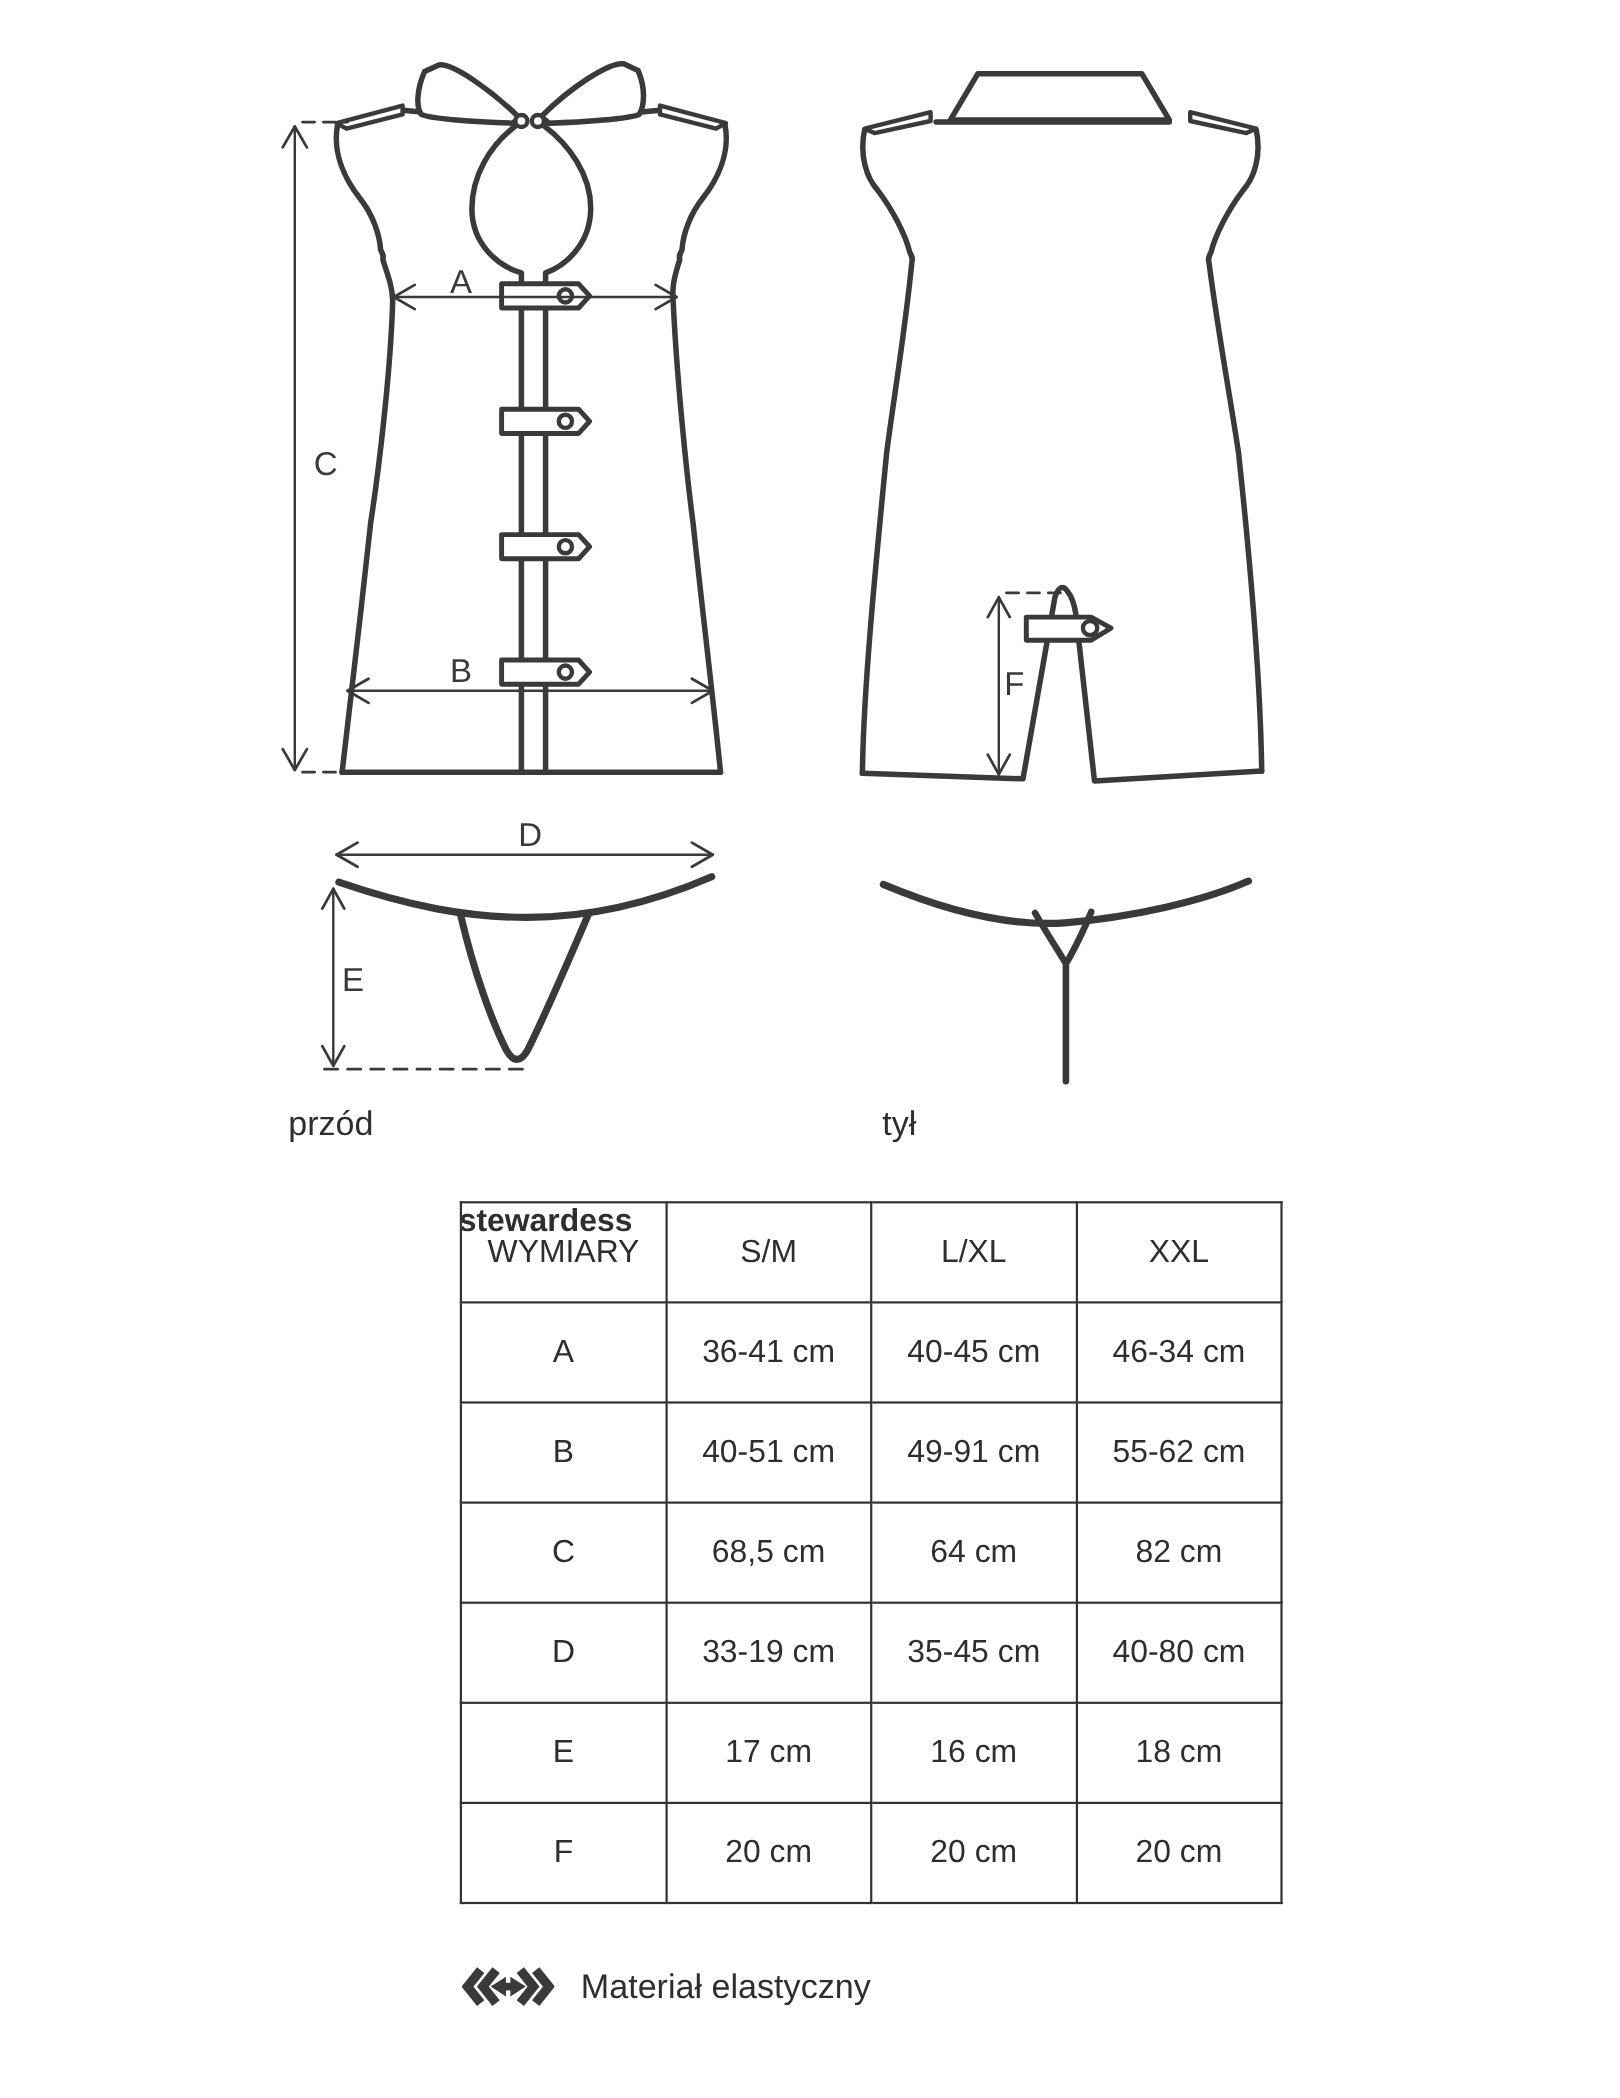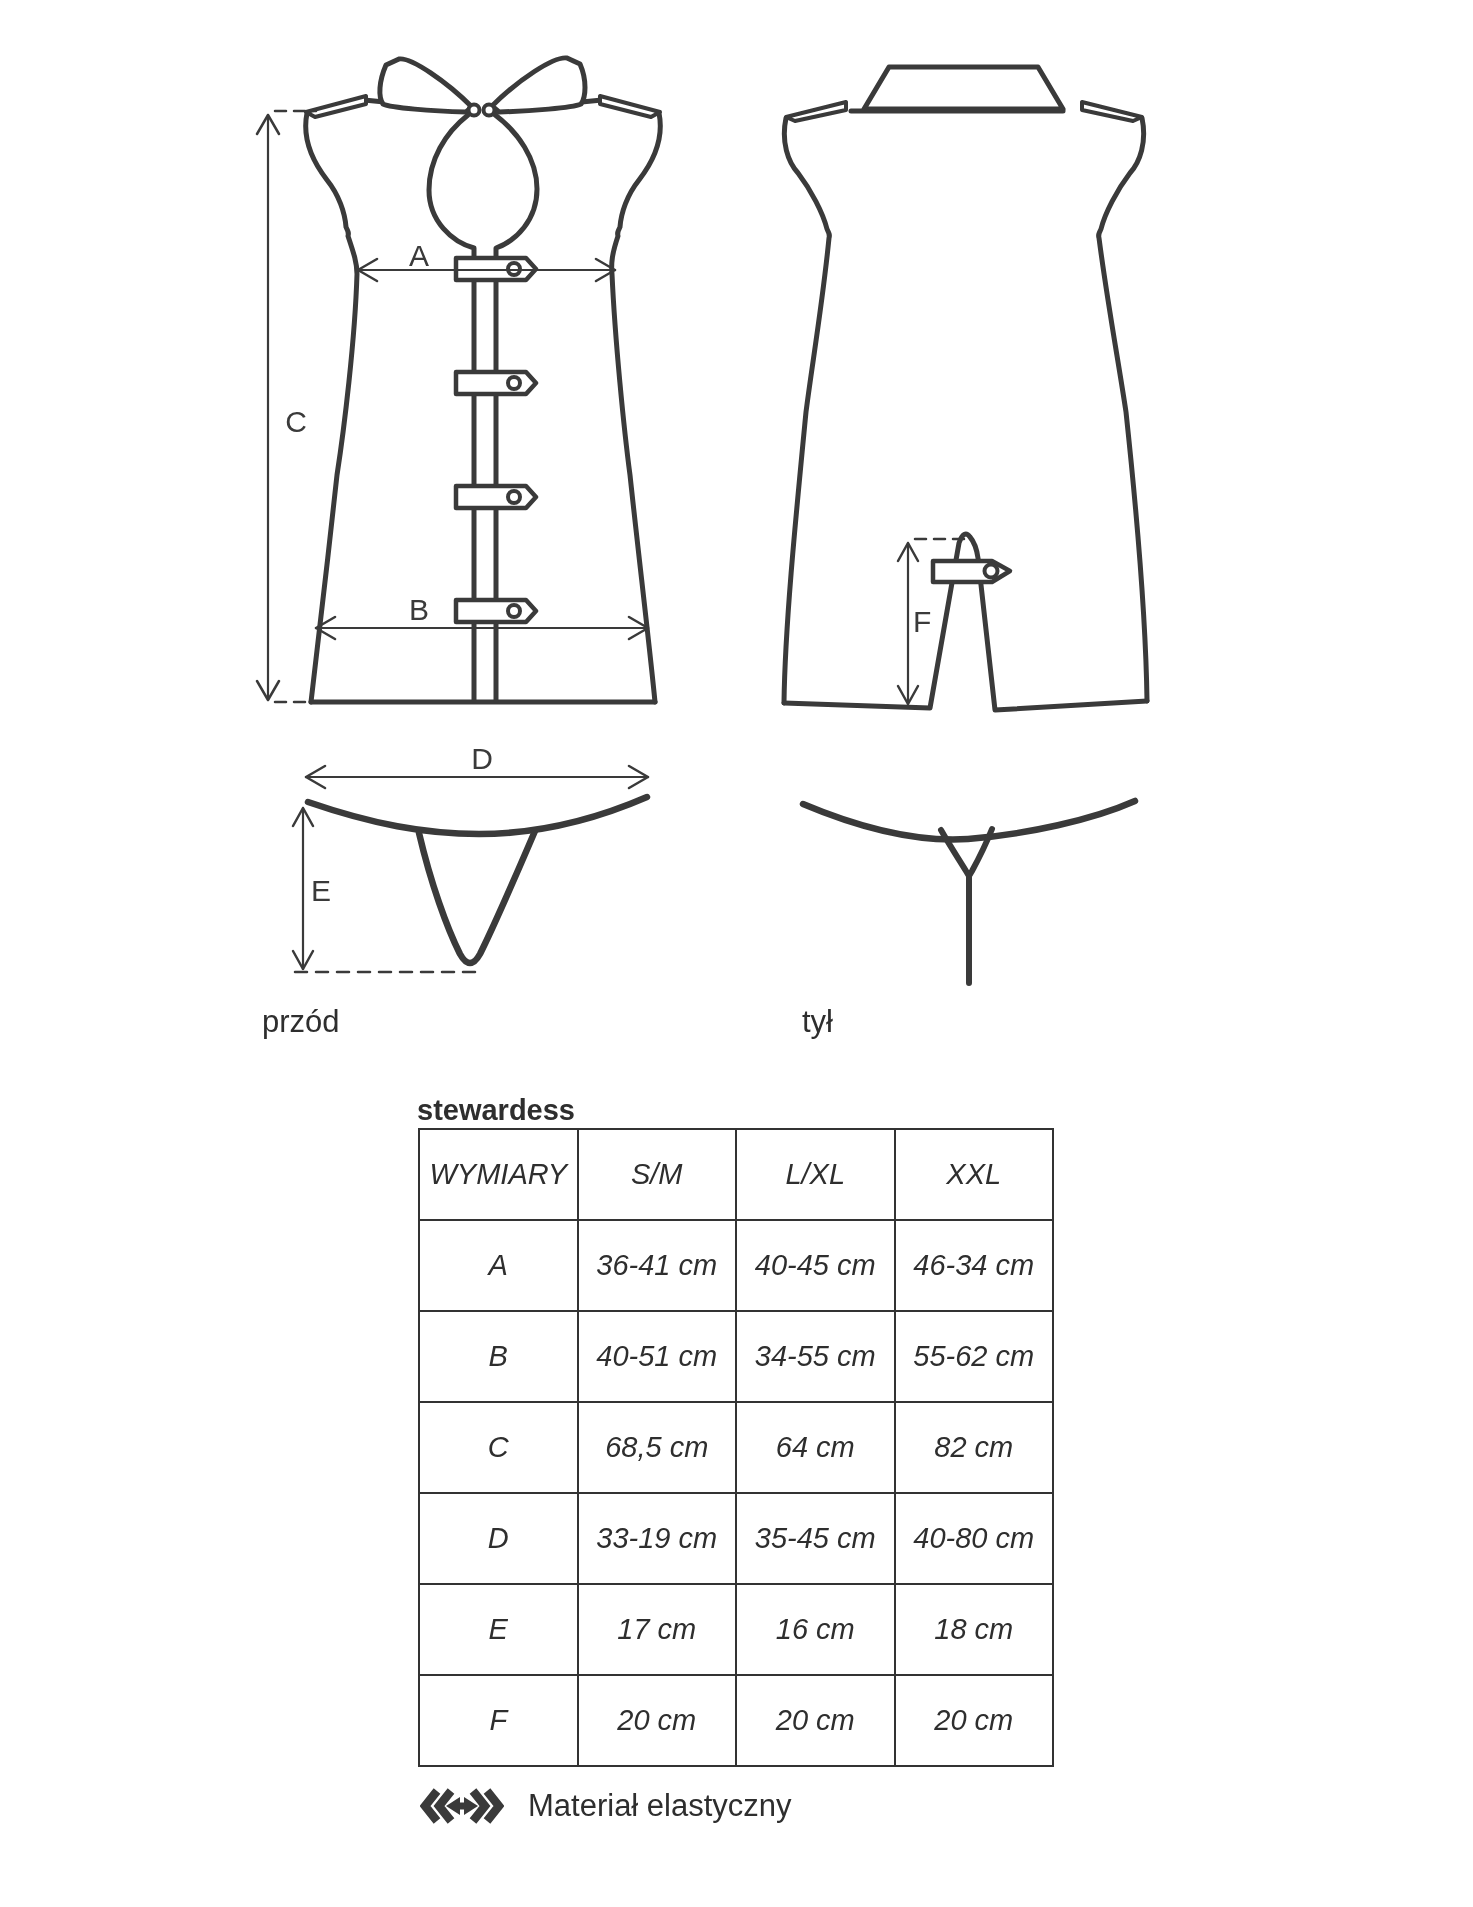--- a/index.html
+++ b/index.html
@@ -2,22 +2,22 @@
 <html><head>
 <meta charset="utf-8">
 <style>
   html,body{margin:0;padding:0;background:#ffffff;}
   #page{position:relative;width:1473px;height:1907px;background:#ffffff;
         font-family:"Liberation Sans",sans-serif;color:#333;overflow:hidden;}
   #drawing{position:absolute;left:0;top:0;}
   .dim-text{font-family:"Liberation Sans",sans-serif;font-size:30px;fill:#3a3a3a;}
   .view-label{font-family:"Liberation Sans",sans-serif;font-size:31px;fill:#2e2e2e;}
   #table-title{position:absolute;left:417px;top:1094px;font-size:29px;color:#2e2e2e;font-weight:bold;}
-  #size-table{position:absolute;left:418px;top:1128px;width:636px;height:637px;
-              border-collapse:collapse;table-layout:fixed;font-style:italic;}
+  #size-table{position:absolute;left:418px;top:1092px;width:748px;height:637px;
+              border-collapse:collapse;table-layout:fixed;}
   #size-table th,#size-table td{border:2px solid #333;text-align:center;vertical-align:middle;
               font-size:29px;font-weight:400;color:#2e2e2e;padding:0;}
   #size-table tr{height:91px;}
   #footer{position:absolute;left:420px;top:1786px;display:flex;align-items:center;gap:24px;}
   #material-note{font-size:31px;color:#2e2e2e;}
   .stretch-icon{display:block;}
 </style>
 </head>
 <body>
 
@@ -130,21 +130,21 @@
     <tbody>
       <tr>
         <th>A</th>
         <td>36-41 cm</td>
         <td>40-45 cm</td>
         <td>46-34 cm</td>
       </tr>
       <tr>
         <th>B</th>
         <td>40-51 cm</td>
-        <td>34-55 cm</td>
+        <td>49-91 cm</td>
         <td>55-62 cm</td>
       </tr>
       <tr>
         <th>C</th>
         <td>68,5 cm</td>
         <td>64 cm</td>
         <td>82 cm</td>
       </tr>
       <tr>
         <th>D</th>

